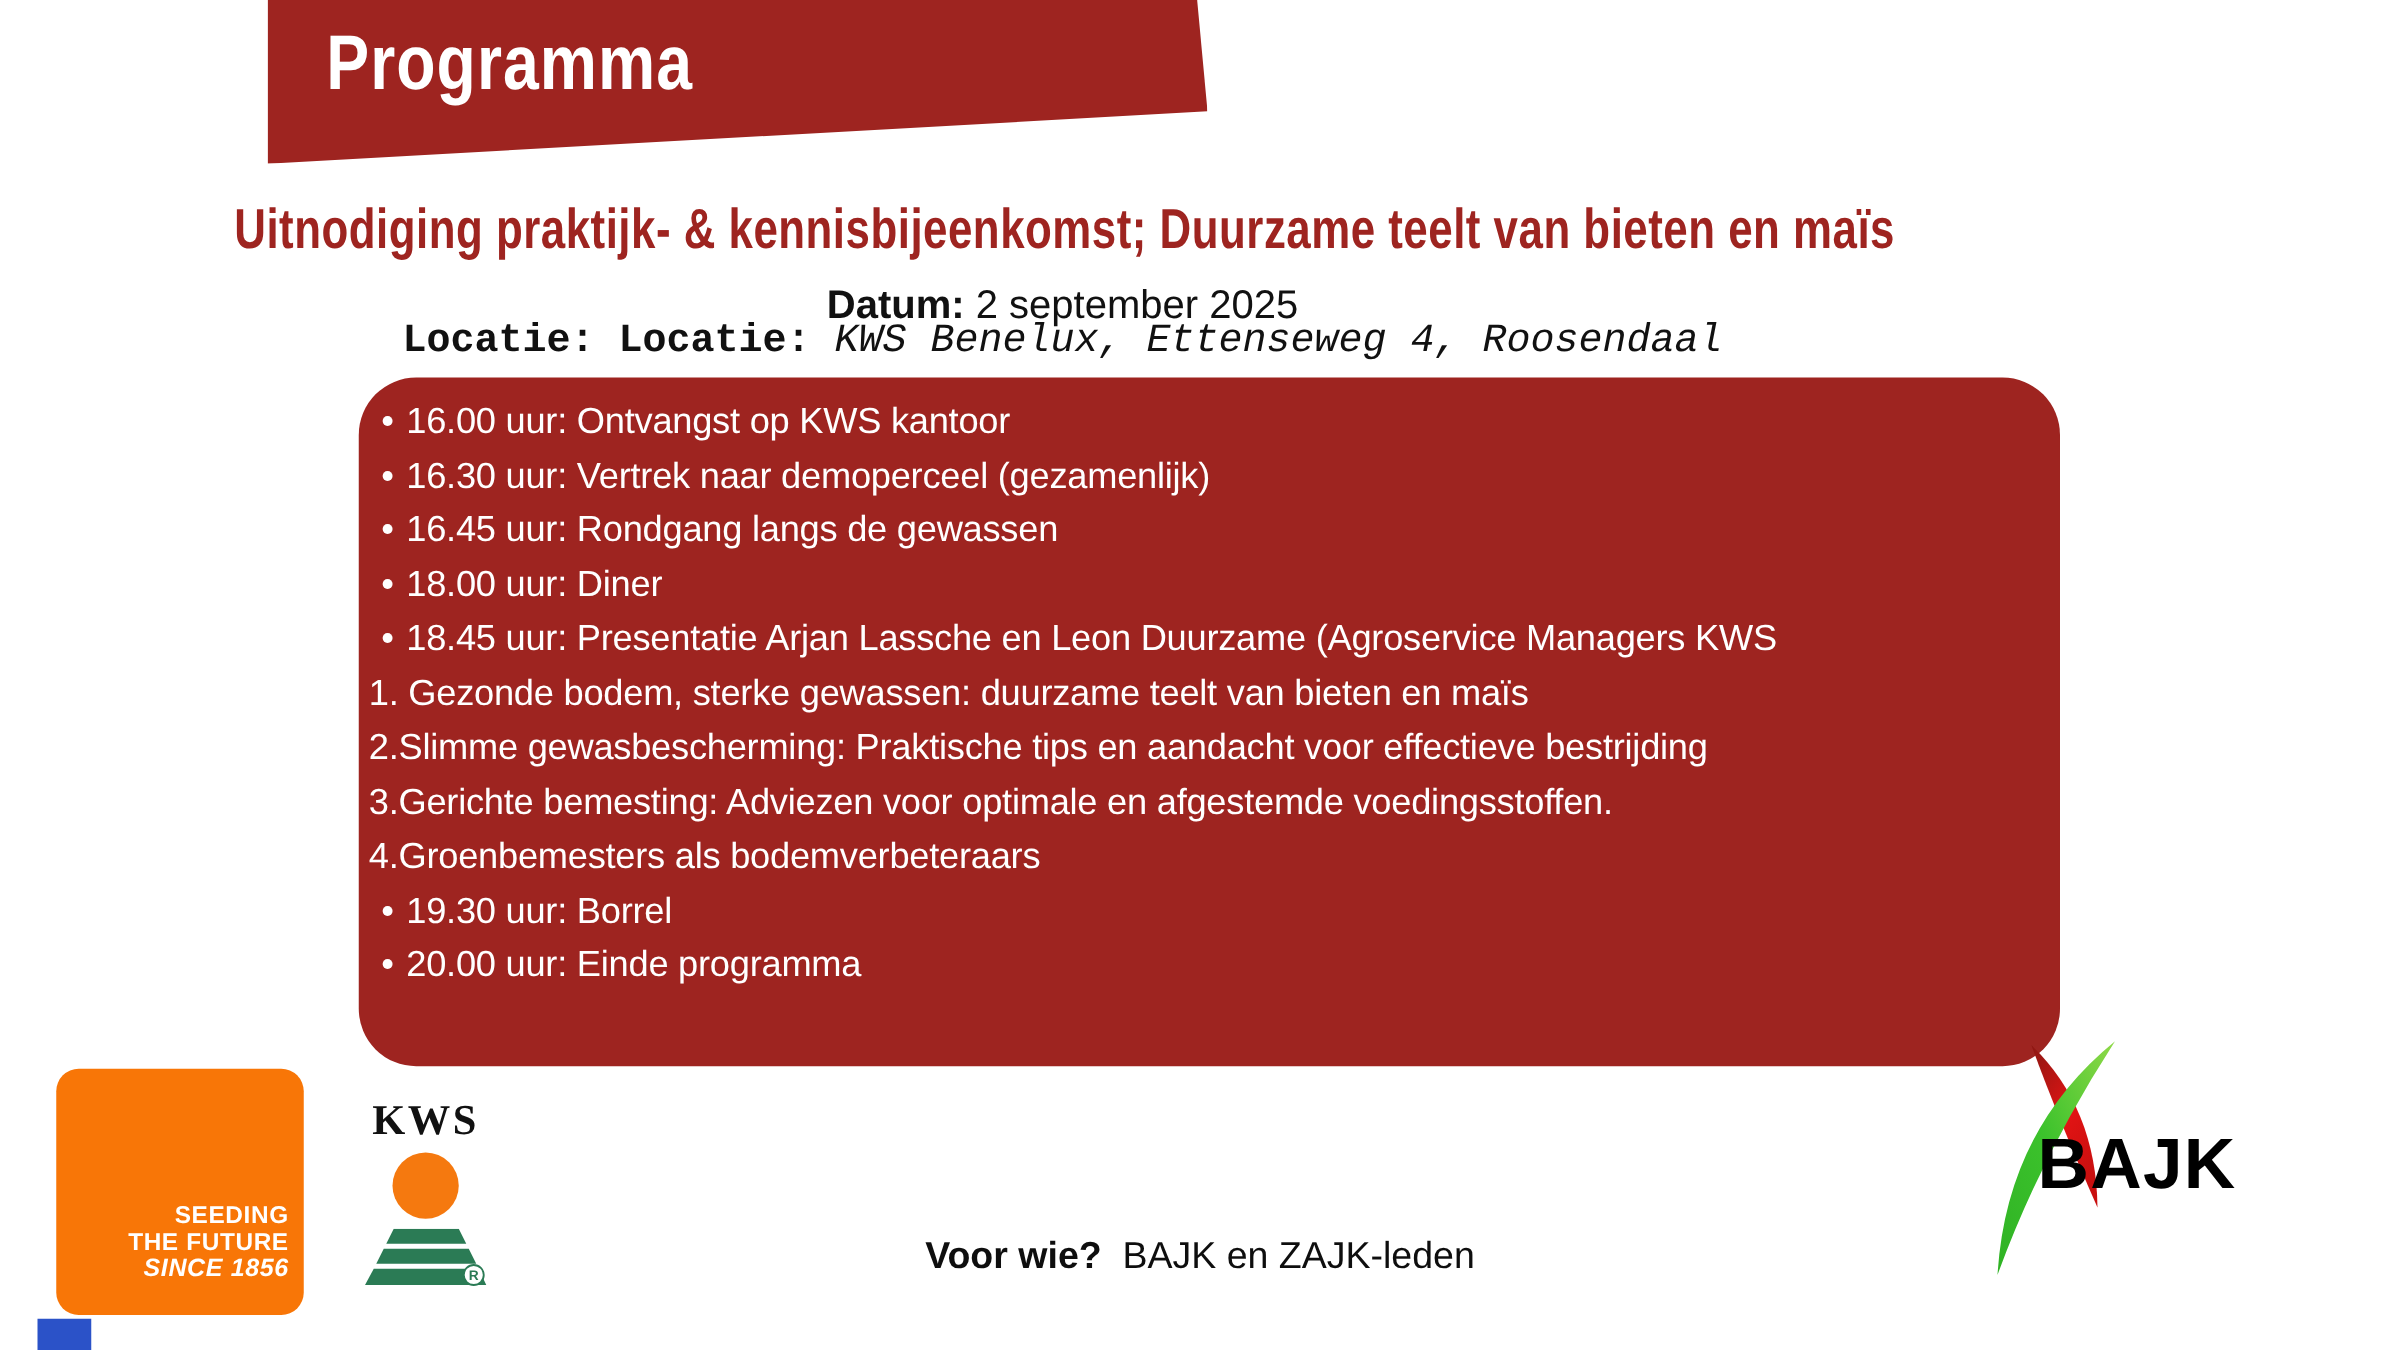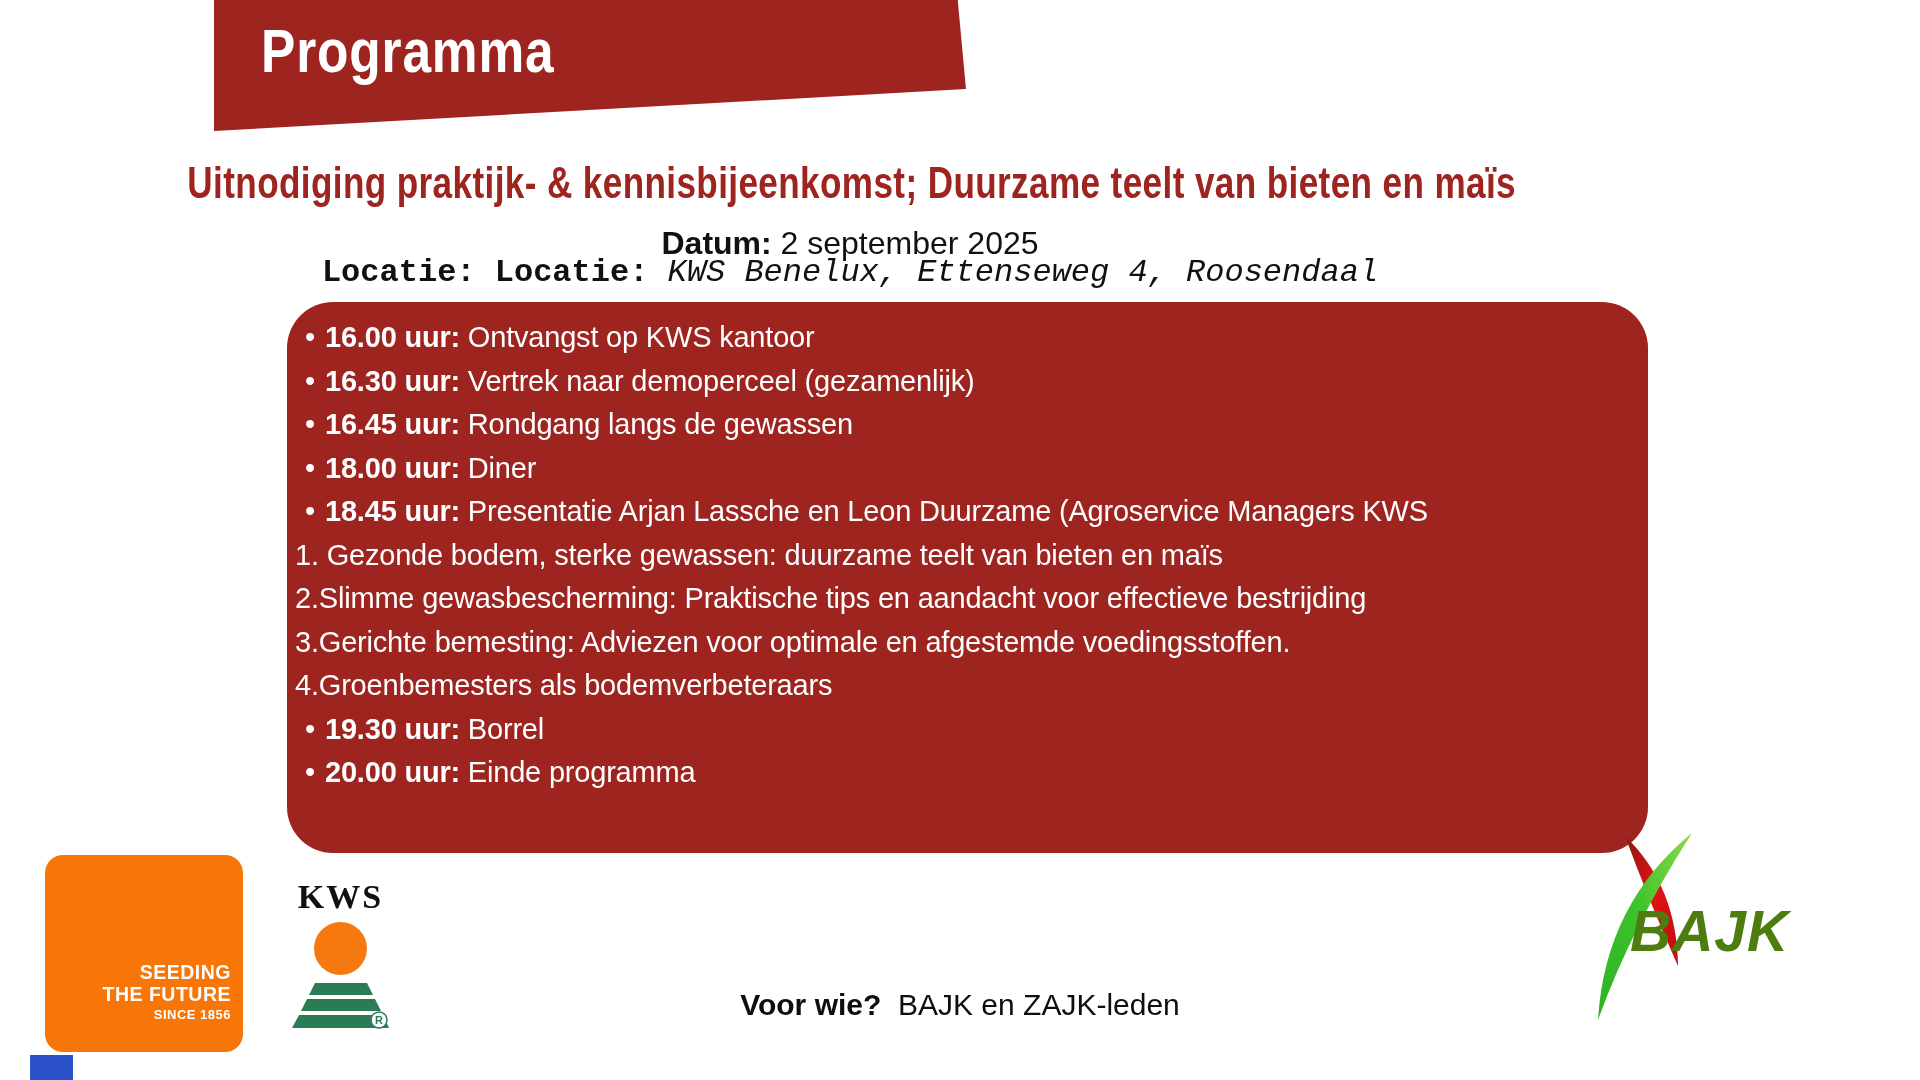--- a/index.html
+++ b/index.html
@@ -25,46 +25,46 @@
   .meta.loc{top:256px;font-family:Liberation Mono, monospace;}
   .meta .b{font-weight:bold;}
   .meta .i{font-style:italic;}
 
   
   .pbox{position:absolute;left:287px;top:302px;width:1361px;height:551px;background:#9E2420;
         border-radius:46px;box-sizing:border-box;padding:14px 18px 0 8px;color:#ffffff;}
   .pline{font-size:29px;line-height:43.5px;white-space:pre-wrap;letter-spacing:-0.2px;}
   .pline .bullet{display:inline-block;width:30px;text-align:center;}
   .pline .num{display:inline-block;min-width:6px;}
-  .pline .time{font-weight:bold;}
+  .pline .time{font-weight:normal;}
 
   
   .footer{position:absolute;left:0;top:896px;width:1920px;text-align:center;
           font-size:30px;line-height:43.5px;color:#0e0e0e;white-space:pre-wrap;}
   .footer .b{font-weight:bold;}
 
   
   .seed{position:absolute;left:45px;top:855px;width:198px;height:197px;background:#F87607;
         box-sizing:border-box;padding:106px 12px 0 0;text-align:right;color:#ffffff;
         font-weight:bold;letter-spacing:0.5px;border-radius:18px;}
   .seed .l1,.seed .l2{font-size:19.5px;line-height:22px;}
-  .seed .l3{font-size:13px;line-height:20px;}
+  .seed .l3{font-size:20px;line-height:20px;font-style:italic;}
 
   
   .kws{position:absolute;left:287px;top:878px;width:107px;}
   .kws-word{text-align:center;font-family:"Liberation Serif",serif;font-weight:bold;
             font-size:34px;letter-spacing:2px;color:#111;}
   .kws-circle{width:53px;height:53px;border-radius:50%;background:#F5790F;margin:6px auto 8px auto;}
   .kws svg{display:block;}
 
   
   .bajk{position:absolute;left:1585px;top:826px;width:215px;height:200px;}
   .bajk svg{position:absolute;left:0;top:0;}
   .bajk-word{position:absolute;left:45px;top:72px;font-size:57px;font-weight:800;
-             letter-spacing:1px;color:#4d7c0f;font-style:italic;}
+             letter-spacing:1px;color:#000000;}
 
   
   .bluesq{position:absolute;left:30px;top:1055px;width:43px;height:25px;background:#2B52C8;}
 </style>
 </head>
 <body>
 
 <div class="page">
 
   <div class="banner">

